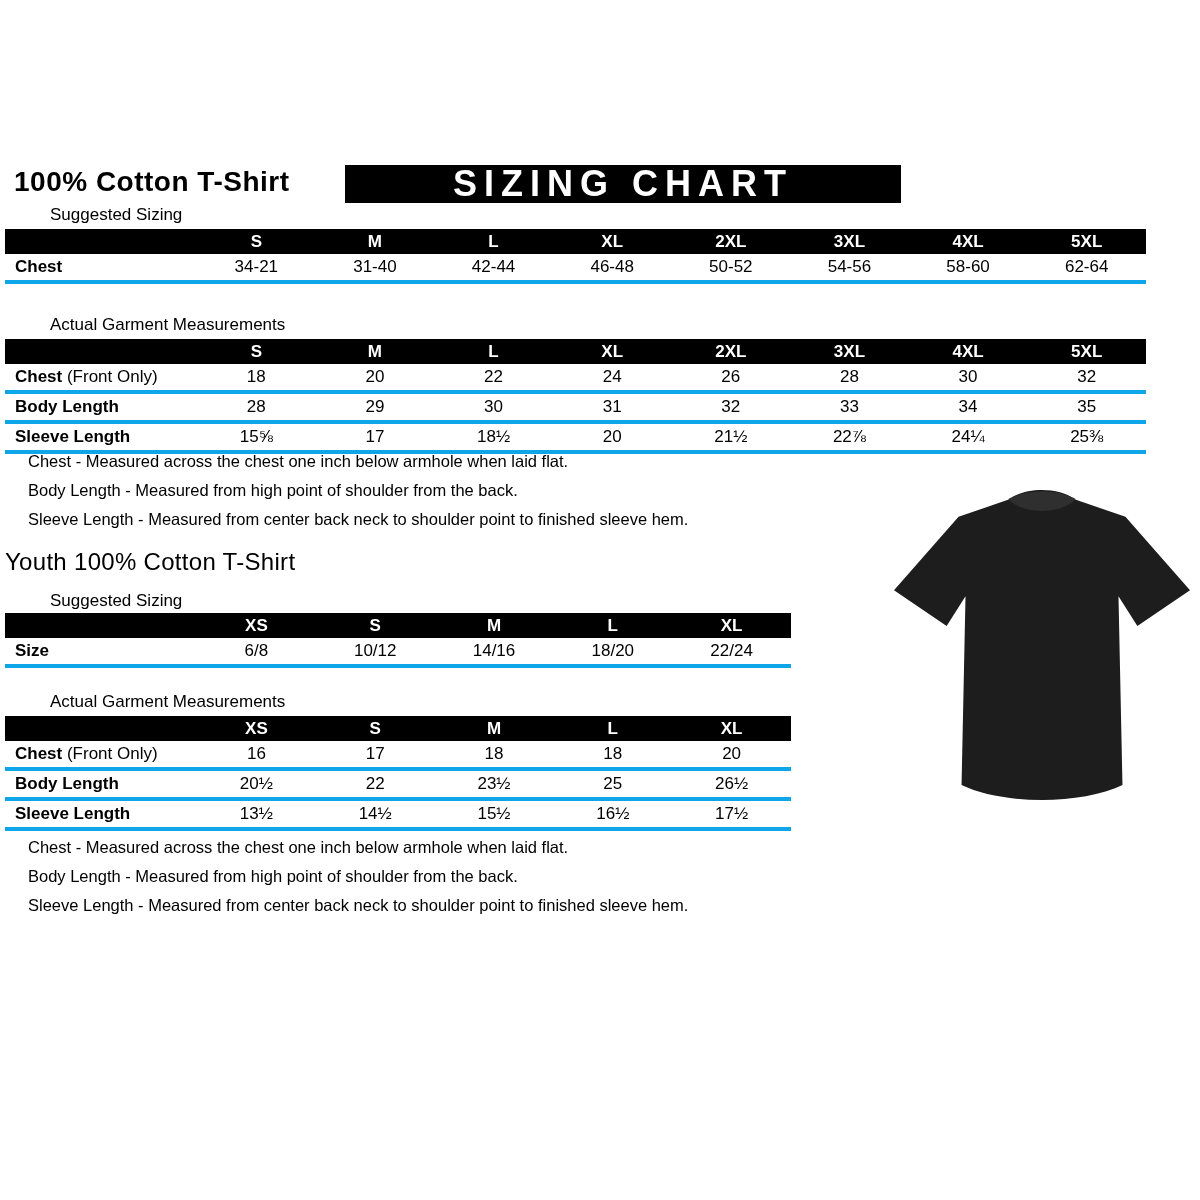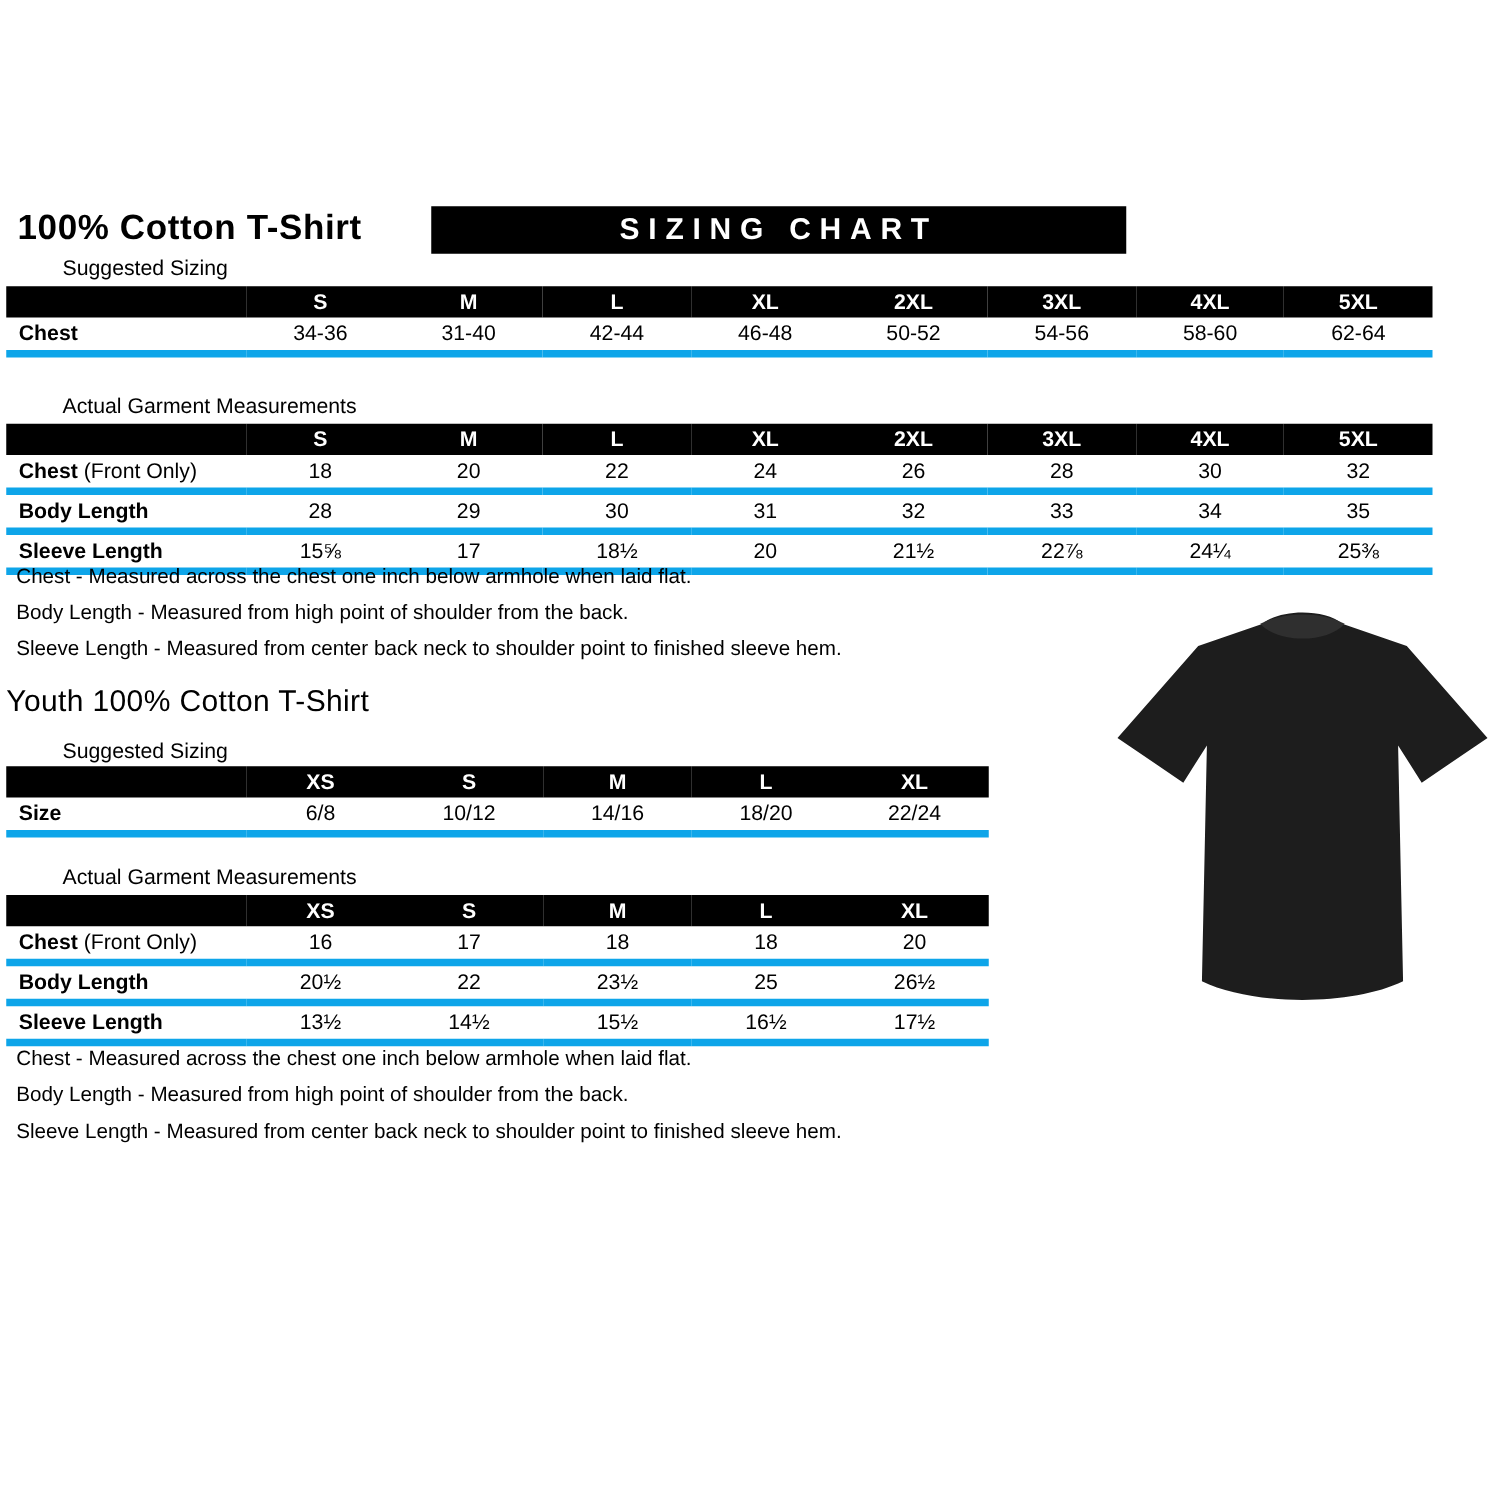--- a/index.html
+++ b/index.html
@@ -10,21 +10,21 @@
     color:#000;
     position:relative;
     overflow:hidden;
   }
   .abs { position:absolute; }
 
   #adult-title   { left:14px;  top:166px; font-size:28px; font-weight:700; letter-spacing:0.5px; }
   #sizing-banner {
     left:345px; top:165px; width:556px; height:38px;
     background:#000; color:#fff;
-    font-weight:bold; font-size:24px; letter-spacing:7px;
+    font-weight:bold; font-size:36px; letter-spacing:7px;
     text-align:center; line-height:38px;
   }
 
   .section-label { font-size:17px; font-weight:400;margin-left:44px; }
   #adult-suggested-label { left:6px; top:205px; }
   #adult-actual-label    { left:6px; top:315px; }
   #youth-suggested-label { left:6px; top:591px; }
   #youth-actual-label    { left:6px; top:692px; }
 
   #adult-suggested { left:5px; top:229px; width:1141px; }
@@ -41,32 +41,32 @@
   table.size-table th {
     background:#000; color:#fff;
     font-weight:bold;
     height:25px; padding:0;
     text-align:center;
     font-size:17px;
   }
   table.size-table td {
     text-align:center;
     height:24px; padding:1px 0;
-    border-bottom:6px solid #0ea5e9;
+    border-bottom:4px solid #0ea5e9;
     font-size:17px;
   }
   table.size-table .label-col {
     width:182px;
     text-align:left;
     padding-left:10px;
   }
   table.size-table td.label-col b { font-weight:bold; }
 
   .notes { font-size:16.5px; }
-  .notes p { margin:0 0 10px 0; }
+  .notes p { margin:0 0 10px 15px; }
   #adult-notes { left:13px; top:452px; }
   #youth-notes { left:13px; top:838px; }
 
   #youth-title { left:5px; top:548px; font-size:24px; font-weight:normal; letter-spacing:0.3px; }
 
   #tshirt { left:893px; top:470px; width:298px; height:348px; }
 </style>
 </head>
 <body>
 
@@ -89,21 +89,21 @@
             <th>XL</th>
             <th>2XL</th>
             <th>3XL</th>
             <th>4XL</th>
             <th>5XL</th>
           </tr>
         </thead>
         <tbody>
           <tr>
             <td class="label-col"><b>Chest</b></td>
-            <td>34-36</td>
+            <td>34-21</td>
             <td>31-40</td>
             <td>42-44</td>
             <td>46-48</td>
             <td>50-52</td>
             <td>54-56</td>
             <td>58-60</td>
             <td>62-64</td>
           </tr>
         </tbody>
       </table>

